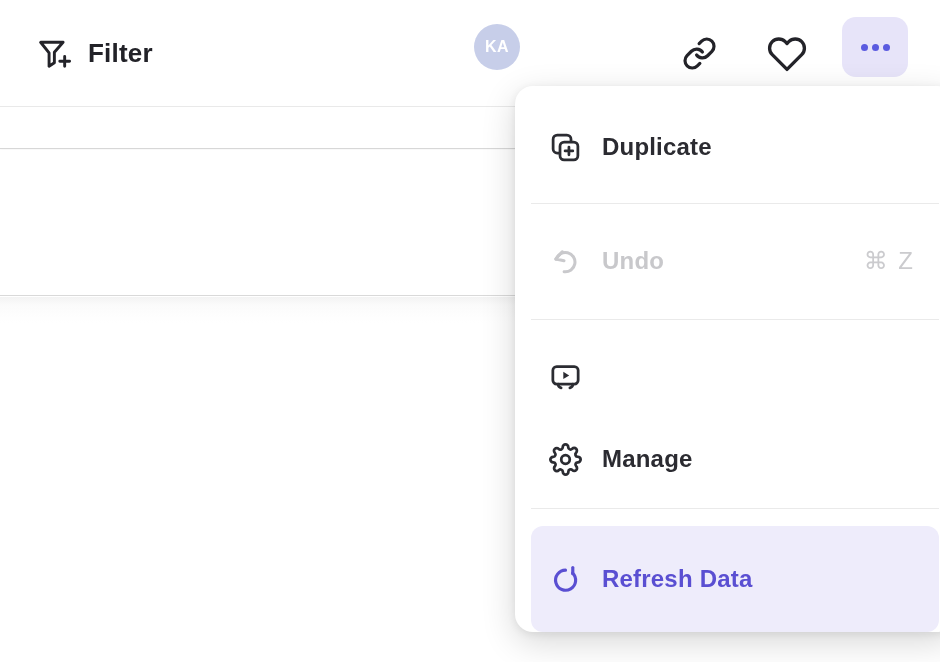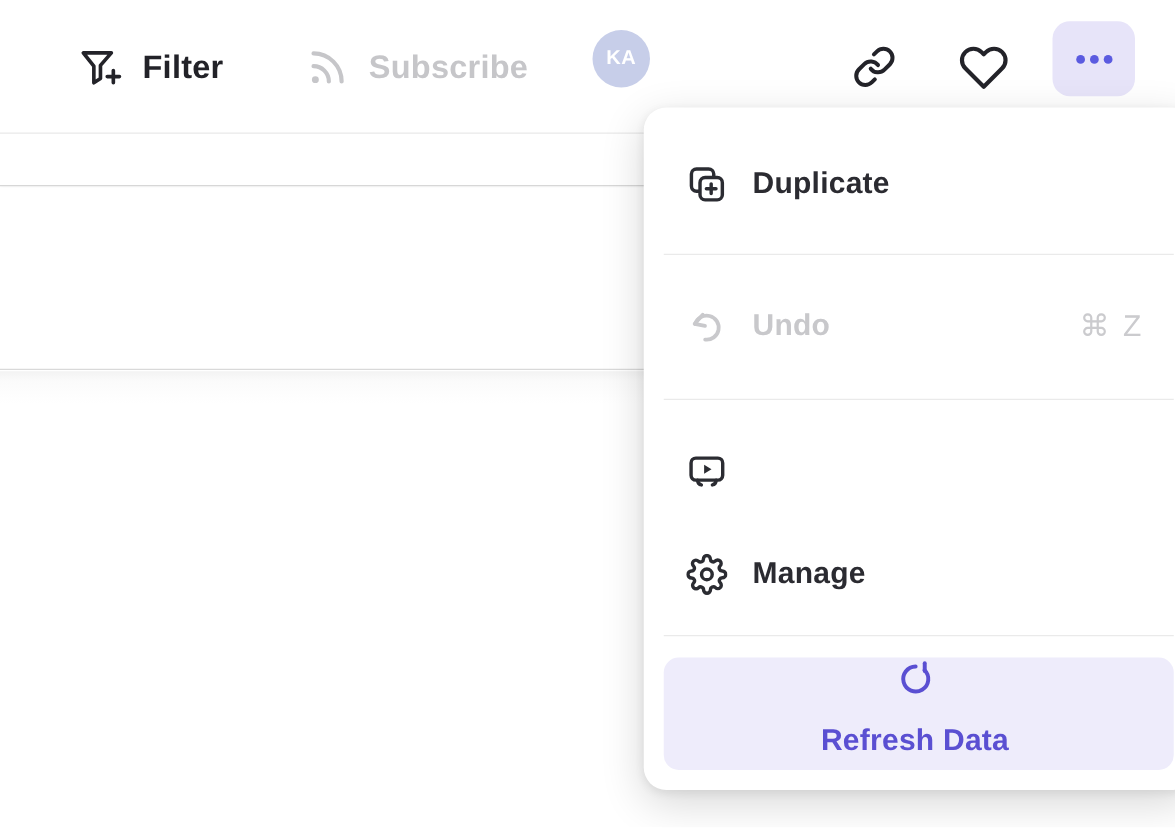--- a/index.html
+++ b/index.html
@@ -103,59 +103,48 @@
   }
   .menu-item .mi-label { font-size: 24px; font-weight: 700; color: #2b2b31; letter-spacing: .2px; }
   .menu-item.disabled { cursor: default; text-align: center; }
   .menu-item.disabled .mi-label { color: #c8c8cb; }
   .mi-shortcut { margin-left: auto; font-size: 24px; color: #cbcbce; letter-spacing: 2px; }
   .menu-divider { height: 1px; background: #eaeaea; margin: 23px 0 24px 0; border: none; }
   .menu-divider.d2 { margin: 25px 0 24px 0; }
   .menu-divider.d3 { margin: 16px 0 17px 0; }
   .gap-16 { height: 16px; }
   .menu-item.highlighted {
-    height: 90px;
+    height: 106px;
     background: #eeecfb;
-    flex-direction: column;
   }
   .menu-item.highlighted .mi-label { color: #5a4fd2; }
 </style>
 </head>
 <body>
 
 <div class="stage">
 
   <div class="strip-tabs"></div>
   <div class="strip-card"></div>
   <div class="lower-area">
     
   </div>
 
   <div class="toolbar">
 
-    <div class="tb-item" style="left:62px;">
+    <div class="tb-item" style="left:36px;">
       <span class="icon">
         <svg width="37" height="37" viewBox="0 0 28 28" fill="none" stroke="#232329" stroke-width="2.2" stroke-linecap="round" stroke-linejoin="round">
           <path d="M3.5 5.5h17l-6.6 7.6V21l-4 2.6v-10L3.5 5.5z"></path>
           <path d="M21.7 16.2v7.4M18 19.9h7.4"></path>
         </svg>
       </span>
       <span class="tb-label">Filter</span>
     </div>
 
-    <div class="tb-item disabled" style="left:245px;">
-      <span class="icon">
-        <svg width="35" height="35" viewBox="0 0 24 24" fill="none" stroke="#c6c6c9" stroke-width="2.3" stroke-linecap="round">
-          <circle cx="5" cy="19" r="1.9" fill="#c6c6c9" stroke="none"></circle>
-          <path d="M4 11.6a8.4 8.4 0 0 1 8.4 8.4"></path>
-          <path d="M4 4.6A15.4 15.4 0 0 1 19.4 20"></path>
-        </svg>
-      </span>
-      <span class="tb-label">Subscribe</span>
-    </div>
 
     <div class="avatar">KA</div>
 
 
     <div class="tb-item" style="left:682px;">
       <span class="icon">
         <svg width="35" height="35" viewBox="0 0 24 24" fill="none" stroke="#232329" stroke-width="2.2" stroke-linecap="round" stroke-linejoin="round">
           <path d="M10 13a5 5 0 0 0 7.54.54l3-3a5 5 0 0 0-7.07-7.07l-1.72 1.71"></path>
           <path d="M14 11a5 5 0 0 0-7.54-.54l-3 3a5 5 0 0 0 7.07 7.07l1.71-1.71"></path>
         </svg>

